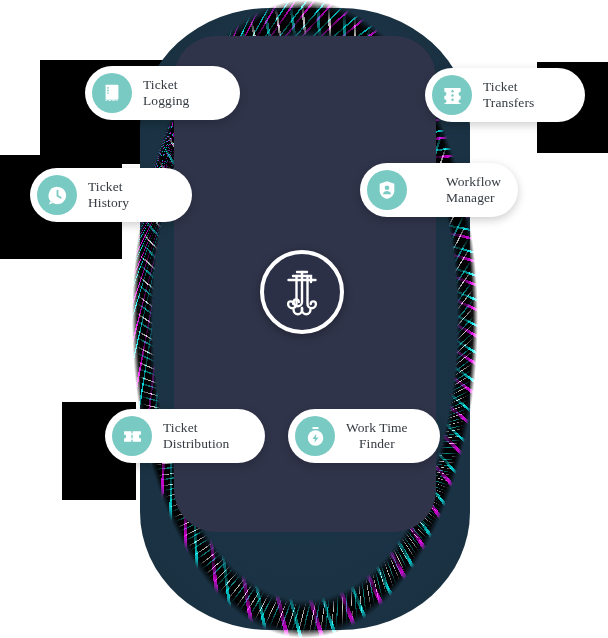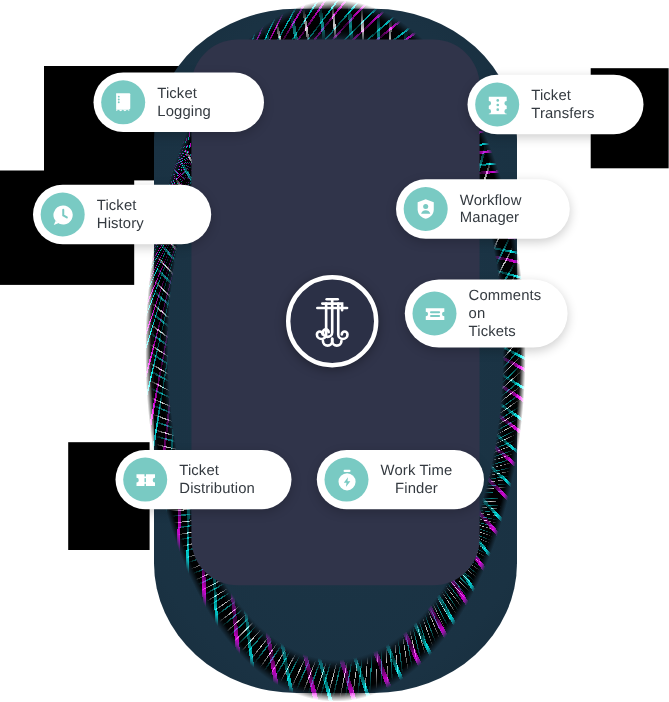--- a/index.html
+++ b/index.html
@@ -80,41 +80,42 @@
 
   
   .pill{
     position:absolute;
     display:flex;align-items:center;
     background:#ffffff;
     border-radius:40px;
     box-shadow:0 3px 10px rgba(0,0,0,.20);
     padding:7px 20px 7px 7px;
     box-sizing:border-box;
+    font-family:Liberation Serif, serif;
   }
   .pill-icon{
     width:40px;height:40px;min-width:40px;
     border-radius:50%;
     background:#79cac3;
     display:flex;align-items:center;justify-content:center;
     margin-right:11px;
   }
   .pill-icon svg{display:block;}
   .pill-label{
     color:#343a40;
     font-size:13.5px;
     line-height:16px;
     white-space:pre-line;
     letter-spacing:.1px;
   }
 
   .pill-logging      {left:85px;  top:66px;  width:155px;}
   .pill-transfers    {left:425px; top:68px;  width:160px;}
   .pill-history      {left:30px;  top:168px; width:162px;}
-  .pill-workflow     {left:360px; top:163px; width:158px;}
+  .pill-workflow     {left:360px; top:163px; width:158px;gap:28px;}
   .pill-comments     {left:368px; top:254px; width:148px;}
   .pill-distribution {left:105px; top:409px; width:160px;}
   .pill-timefinder   {left:288px; top:409px; width:152px;text-align:center;}
 </style>
 </head>
 <body>
 
 <div id="stage">
 
   <div class="artifact artifact-top-left"></div>
@@ -187,31 +188,20 @@
       <svg width="22" height="22" viewBox="0 0 24 24" fill="#ffffff">
         <path d="M12 2.4 20 5.2v7c0 5-3.4 8.3-8 9.4-4.6-1.1-8-4.4-8-9.4v-7z"></path>
         <circle cx="12" cy="9.6" r="2.5" fill="#79cac3"></circle>
         <path d="M7.4 16.6c.7-2.3 2.5-3.4 4.6-3.4s3.9 1.1 4.6 3.4z" fill="#79cac3"></path>
       </svg>
     </span>
     <span class="pill-label">Workflow
 Manager</span>
   </div>
 
-  <div class="pill pill-comments">
-    <span class="pill-icon">
-      <svg width="23" height="23" viewBox="0 0 24 24" fill="#ffffff">
-        <path d="M3.2 6.4h17.6v3.4a2.2 2.2 0 0 0 0 4.4v3.4H3.2v-3.4a2.2 2.2 0 0 0 0-4.4z"></path>
-        <rect x="7.2" y="9.3" width="9.6" height="1.9" rx=".95" fill="#79cac3"></rect>
-        <rect x="7.2" y="12.9" width="9.6" height="1.9" rx=".95" fill="#79cac3"></rect>
-      </svg>
-    </span>
-    <span class="pill-label">Comments on
-Tickets</span>
-  </div>
 
   <div class="pill pill-distribution">
     <span class="pill-icon">
       <svg width="23" height="23" viewBox="0 0 24 24" fill="#ffffff">
         <path d="M3.2 6.4h7.6v2.1h1.4v-2.1h8.6v3.4a2.2 2.2 0 0 0 0 4.4v3.4h-8.6v-2.1h-1.4v2.1H3.2v-3.4a2.2 2.2 0 0 0 0-4.4z"></path>
         <rect x="10.8" y="10.1" width="1.4" height="3.8" fill="#79cac3"></rect>
       </svg>
     </span>
     <span class="pill-label">Ticket
 Distribution</span>

